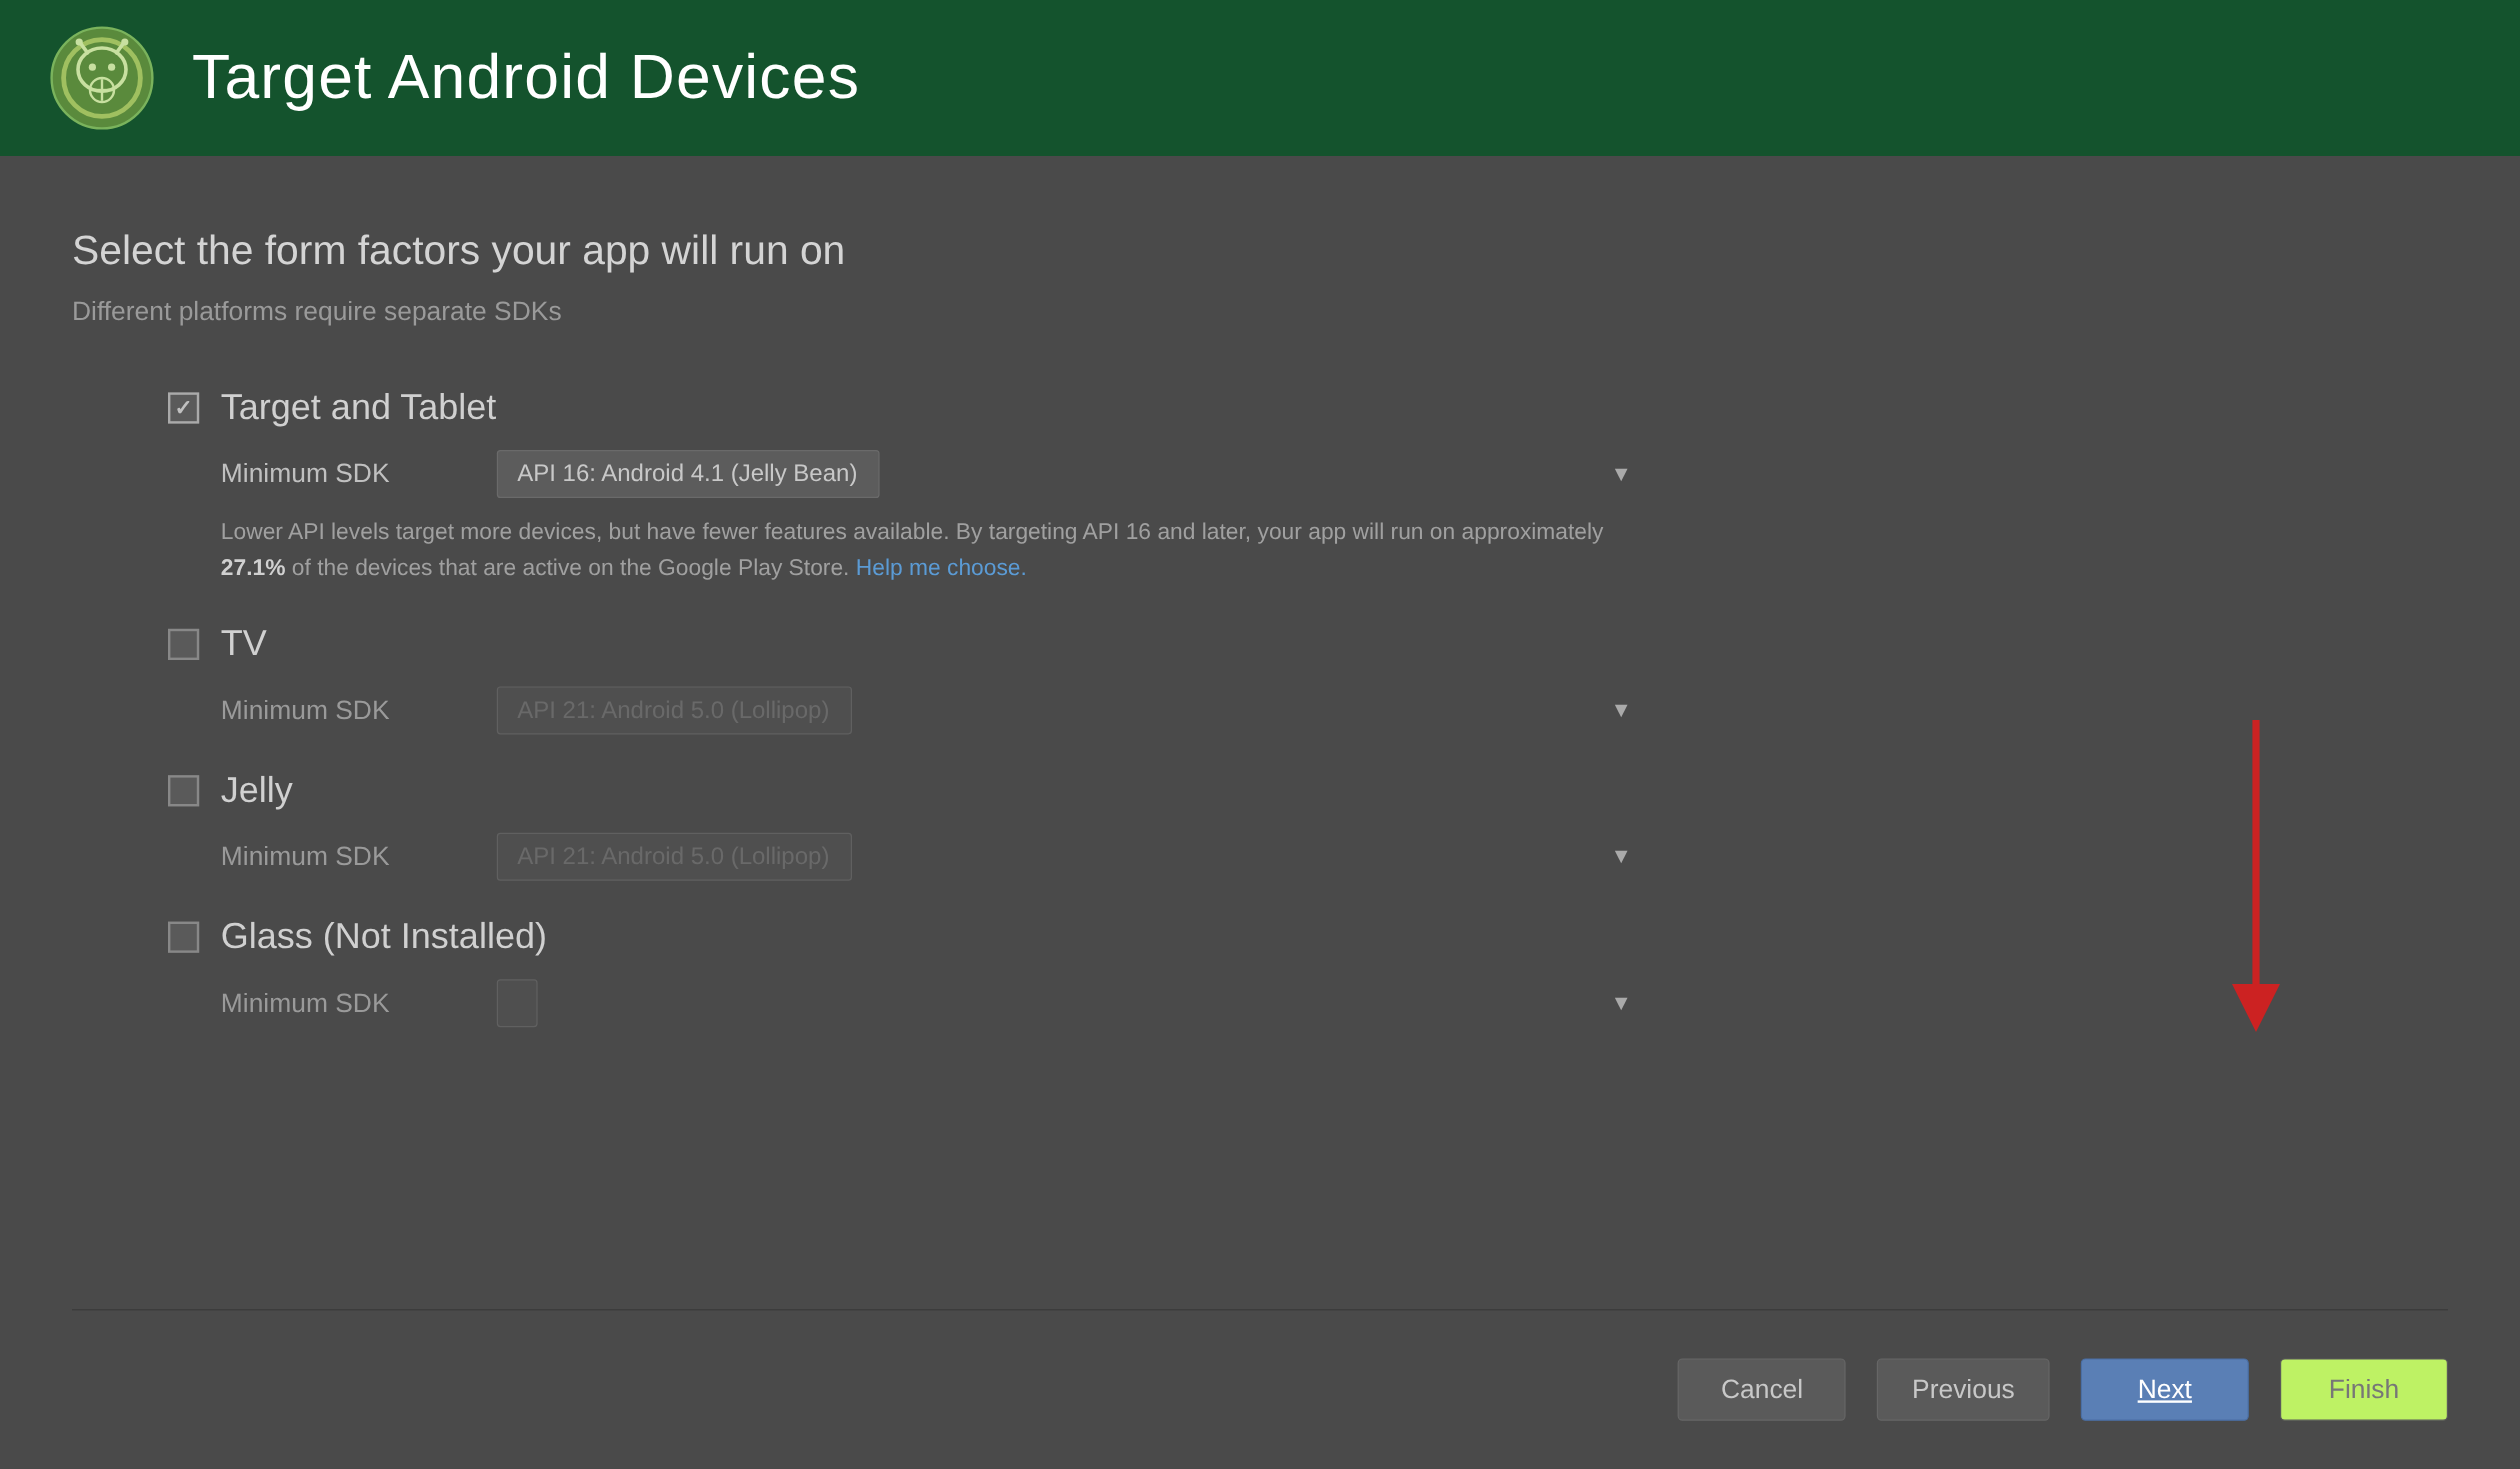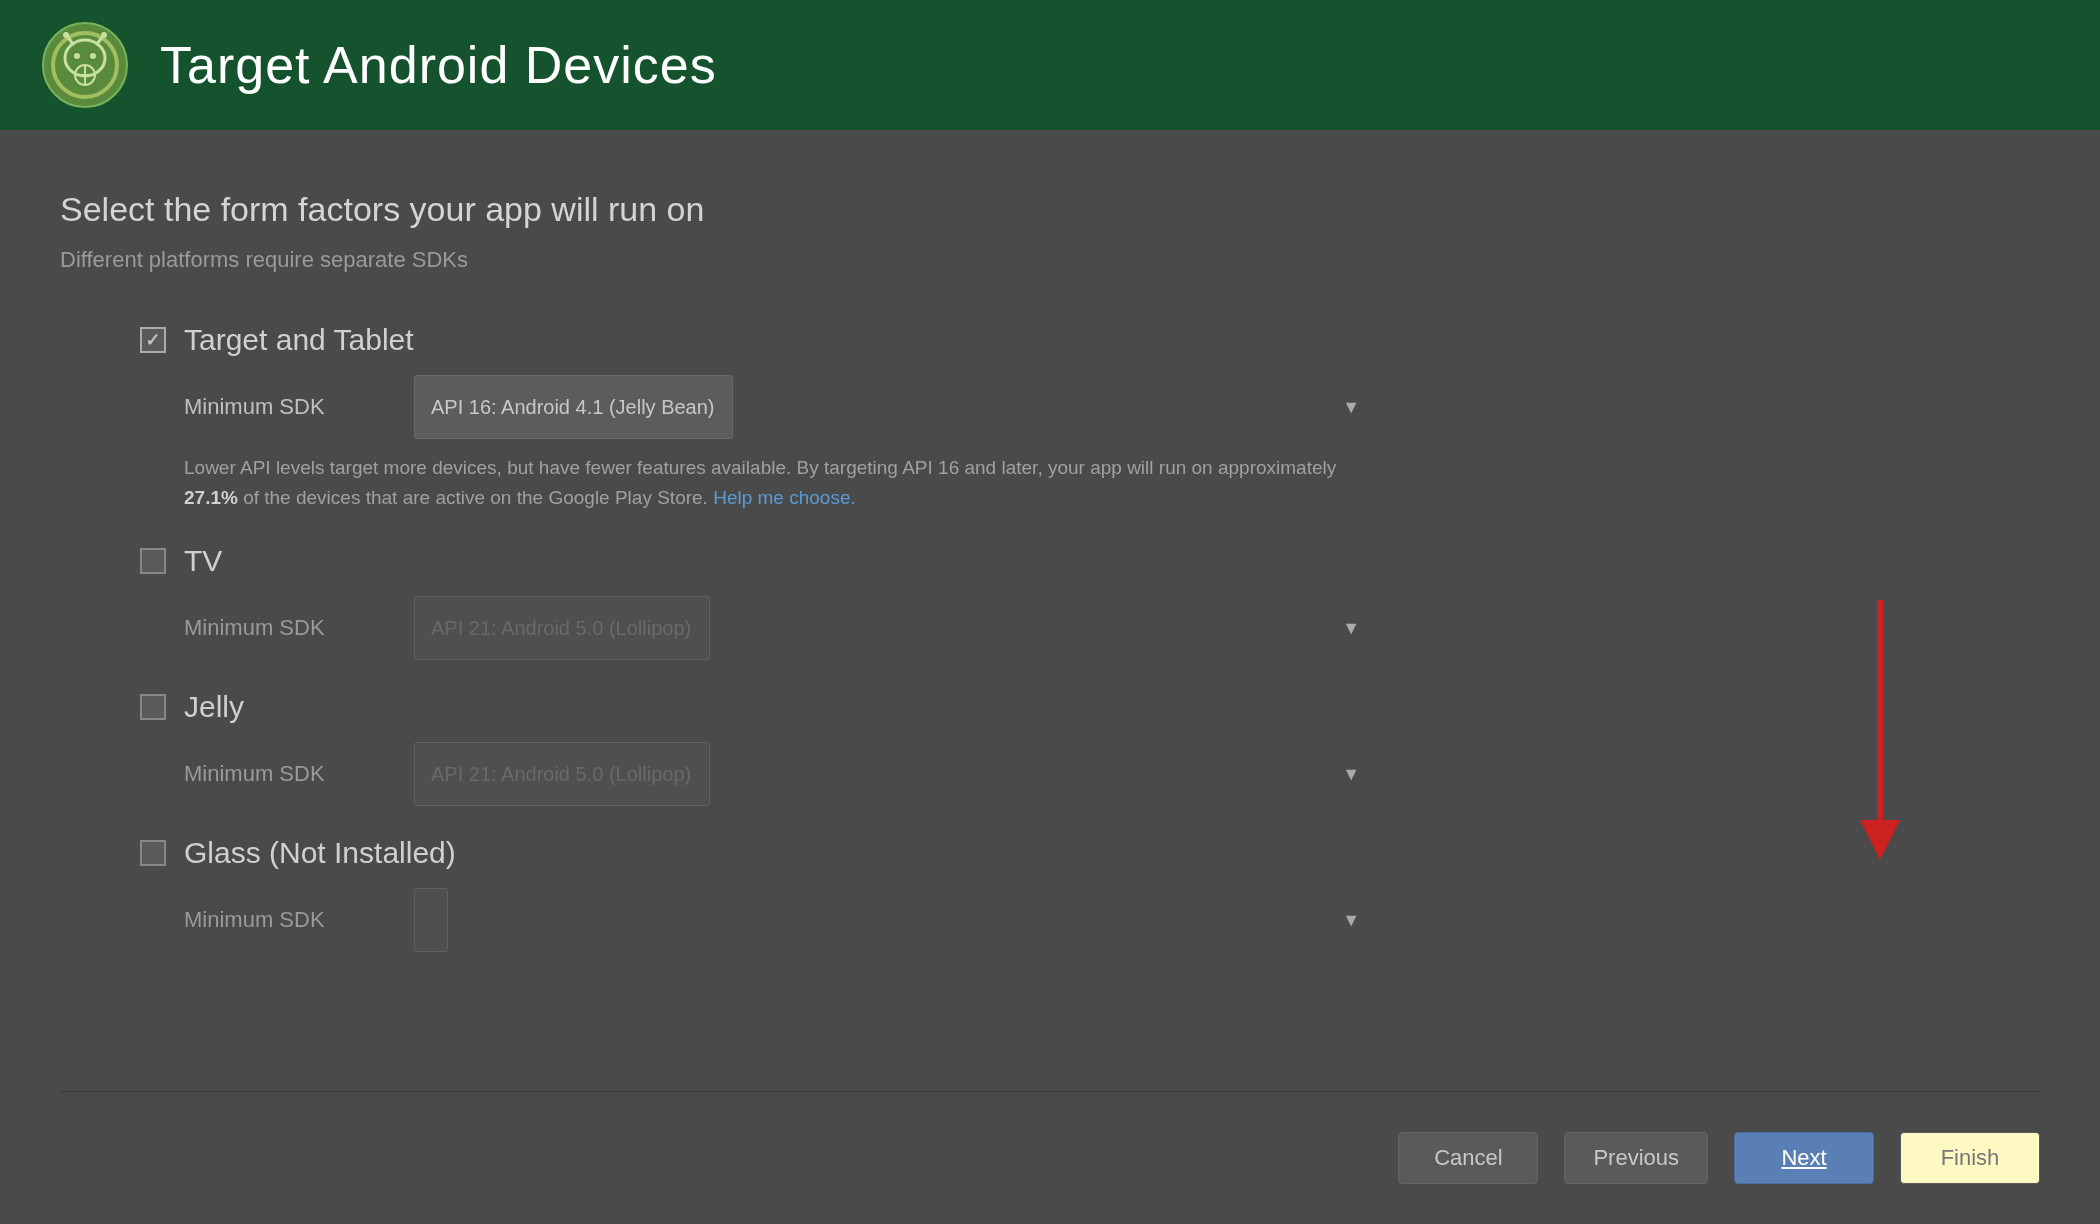--- a/index.html
+++ b/index.html
@@ -121,21 +121,21 @@
       flex-shrink: 0;
     }
 
     .sdk-label.active {
       color: #c0c0c0;
     }
 
     .sdk-select {
       flex: 1;
       max-width: 960px;
-      height: 64px;
+      height: 40px;
       background: #5c5c5c;
       border: 1px solid #6a6a6a;
       color: #c8c8c8;
       font-size: 20px;
       padding: 0 16px;
       appearance: none;
       -webkit-appearance: none;
       border-radius: 3px;
       cursor: pointer;
       outline: none;
@@ -211,21 +211,21 @@
     }
 
     .btn-next {
       background: #5a7fb5;
       border-color: #4a6fa5;
       color: #ffffff;
       text-decoration: underline;
     }
 
     .btn-finish {
-      background: #fef9c3;
+      background: #bef264;
       color: #777;
       border-color: #5a5a5a;
       cursor: default;
     }
 
     
     .divider {
       height: 1px;
       background: #3a3a3a;
       margin: 0 0 0 0;

